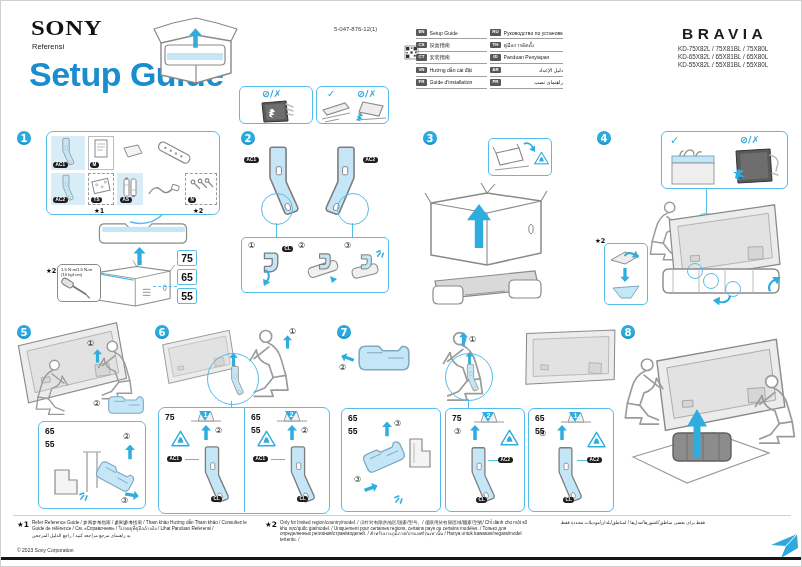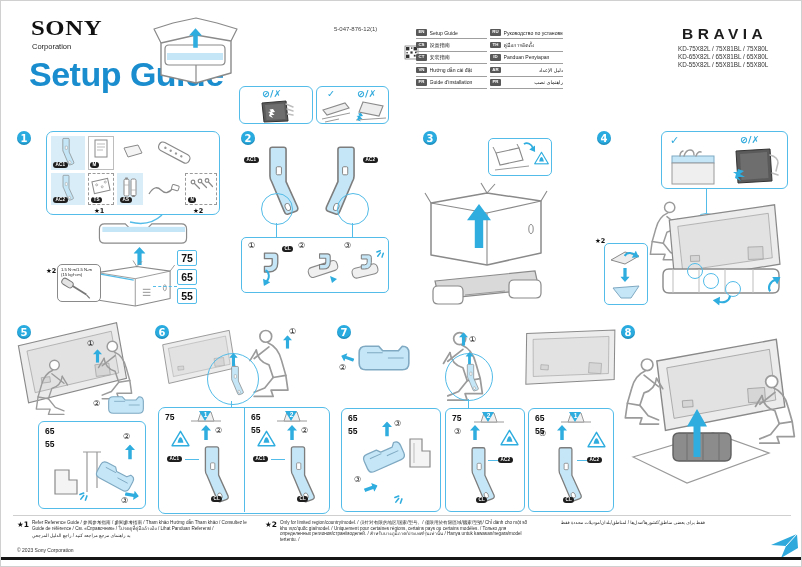--- a/index.html
+++ b/index.html
@@ -85,21 +85,21 @@
         <path d="M2 12 L5 8 M7 13 L8.5 8.5 M1 7 L5 5.5" stroke="#2fadde" stroke-width="1.7" stroke-linecap="round" fill="none"></path>
       </symbol>
       <symbol id="slot" viewBox="0 0 30 12">
         <path d="M0 11 H30" stroke="#9a9a9a" stroke-width="1" fill="none"></path>
         <path d="M7 11 L10 2 H20 L23 11 Z" fill="#f1f1f1" stroke="#9a9a9a" stroke-width="1"></path>
       </symbol>
     </defs>
   </svg>
 
   <div class="abs" style="left:30px;top:15px;font-family:'Liberation Serif','DejaVu Serif',serif;font-weight:bold;font-size:21px;letter-spacing:.5px;transform:scaleX(1.18);transform-origin:left;color:#111;">SONY</div>
-  <div class="abs" style="left:31px;top:41px;font-size:7.5px;color:#222;">Corporation</div>
+  <div class="abs" style="left:31px;top:41px;font-size:7.5px;color:#222;">Referensi</div>
   <div class="abs" style="left:28px;top:54px;font-size:34px;font-weight:600;color:#1a8dce;letter-spacing:-.5px;">Setup Guide</div>
 
   <svg class="fig" style="left:150px;top:8px" width="88" height="82" viewBox="0 0 88 82">
     <path d="M10 34 L45 26 L80 32 L80 64 L45 74 L10 66 Z" fill="#fff" stroke="#8a8a8a" stroke-width="1.4" stroke-linejoin="round"></path>
     <path d="M10 34 L3 20 L22 14 M80 32 L86 20 L66 14 M22 14 L45 9 L66 14 M45 26 L45 74" fill="none" stroke="#8a8a8a" stroke-width="1.2" stroke-linejoin="round"></path>
     <path d="M14 40 q0 -4 4 -4 h52 q4 0 4 4 v12 q0 4 -4 4 H18 q-4 0 -4 -4 z" fill="#fff" stroke="#8a8a8a" stroke-width="1.2"></path>
     <rect x="16" y="44" width="56" height="7" fill="#c4e6f6"></rect>
     <use href="#arrow" x="0" y="0" width="13" height="22" transform="translate(38,18)"></use>
   </svg>
 

